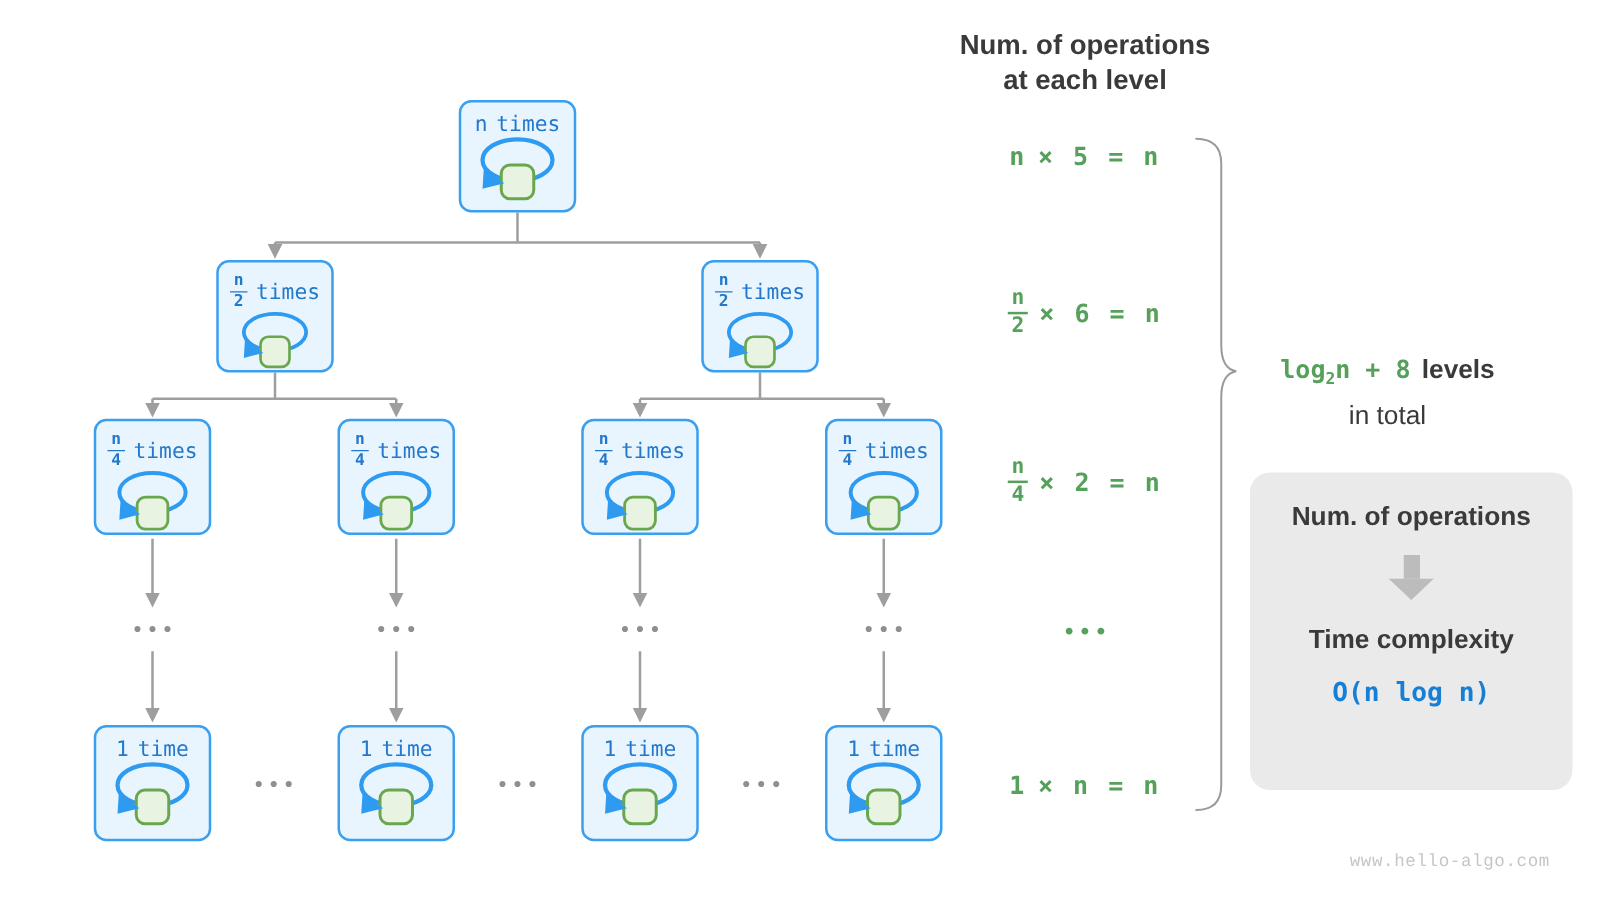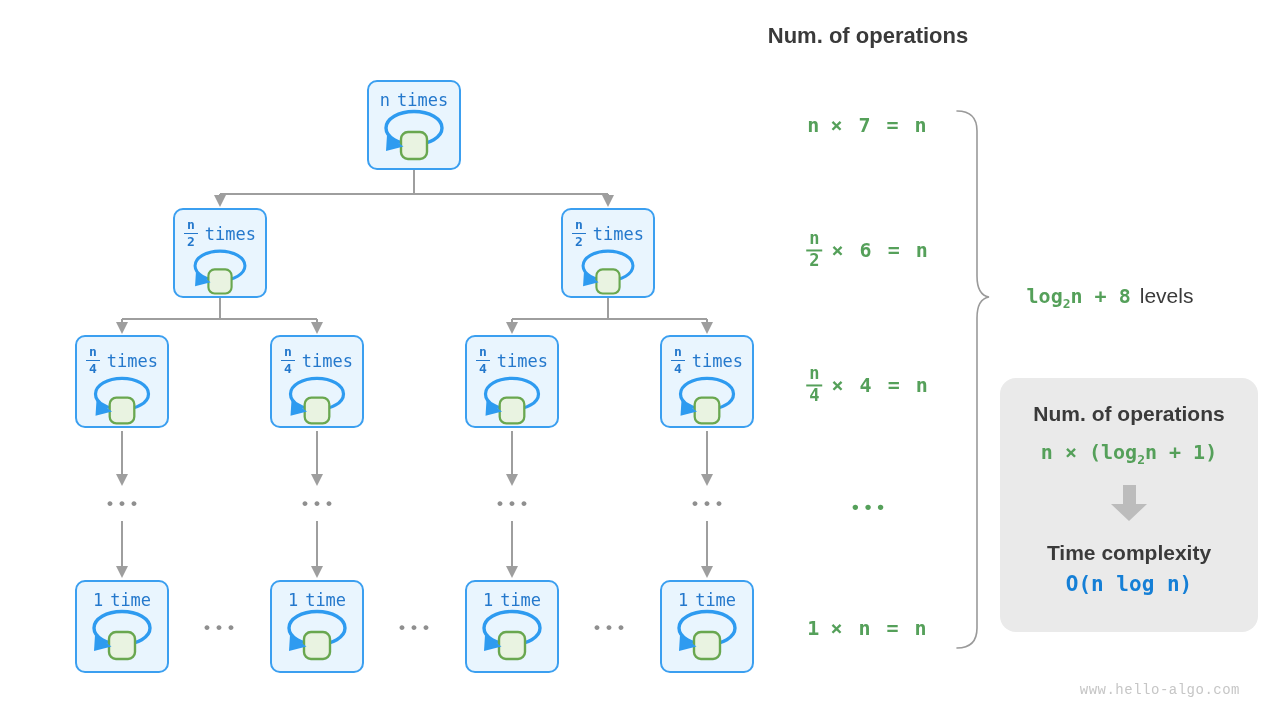--- a/index.html
+++ b/index.html
@@ -55,36 +55,36 @@
   .brace-label{
     position:absolute;left:1110px;top:281px;transform:translateX(-50%);
     text-align:center;line-height:29px;white-space:nowrap;
   }
   .brace-label .formula{
     font-family:"DejaVu Sans Mono",monospace;font-weight:bold;font-size:20px;
     color:var(--green,#55a05a);
   }
   .brace-label .plain{font-size:21px;color:var(--dark,#3a3a3a);}
   .brace-label .formula sub,.panel-formula sub{font-size:13px;}
-  .brace-label .plain.rest{margin-left:9px;}
+  .brace-label .plain.rest{margin-left:9px;font-weight:bold;}
 
   
   .panel{
     position:absolute;left:1000px;top:378px;width:258px;height:254px;
     background:var(--panel-bg,#eaeaea);border-radius:16px;
     display:flex;flex-direction:column;align-items:center;box-sizing:border-box;
   }
   .panel-title{margin-top:24px;font-size:21px;font-weight:bold;color:var(--dark,#3a3a3a);white-space:nowrap;}
   .panel-title.second{margin-top:20px;text-align:right;}
   .panel-formula{
     margin-top:14px;font-family:"DejaVu Sans Mono",monospace;font-weight:bold;font-size:20px;
     color:var(--green,#55a05a);white-space:nowrap;
   }
   .panel-complexity{
-    margin-top:7px;font-family:"DejaVu Sans Mono",monospace;font-weight:bold;font-size:21px;
+    margin-top:18px;font-family:"DejaVu Sans Mono",monospace;font-weight:bold;font-size:21px;
     color:var(--blue,#157fd6);white-space:nowrap;
   }
   .block-arrow{margin-top:18px;display:flex;flex-direction:column;align-items:center;}
   .block-arrow .stem{width:13px;height:19px;background:var(--arrow-block,#bcbcbc);}
   .block-arrow .head{
     width:0;height:0;border-left:18px solid transparent;border-right:18px solid transparent;
     border-top:17px solid var(--arrow-block,#bcbcbc);
   }
   .watermark{
     position:absolute;right:40px;bottom:22px;
@@ -269,66 +269,67 @@
     <ellipse cx="38" cy="20" rx="28" ry="16.5" fill="none" stroke="#2e9bf0" stroke-width="3.4"></ellipse>
     <rect x="25" y="24" width="26" height="27" rx="7" fill="#e9f3e1" stroke="#69a74f" stroke-width="2.4"></rect>
     <polygon points="11,27 27.5,38.5 10,43" fill="#2e9bf0"></polygon>
   </svg>
       </div>
     </div>
 
   <div id="exprs">
       <div class="expr" style="left: 868px; top: 125px;">
         <span>n</span>
-        <span>× 7 = n</span>
+        <span>× 5 = n</span>
       </div>
       <div class="expr" style="left: 868px; top: 250px;">
         <span class="efrac">
           <span class="num">n</span>
           <span class="den">2</span>
         </span>
         <span>× 6 = n</span>
       </div>
       <div class="expr" style="left: 868px; top: 385px;">
         <span class="efrac">
           <span class="num">n</span>
           <span class="den">4</span>
         </span>
-        <span>× 4 = n</span>
+        <span>× 2 = n</span>
       </div>
       <div class="dots green" style="left: 868px; top: 506px;">•••</div>
       <div class="expr" style="left: 868px; top: 628px;">
         <span>1</span>
         <span>× n = n</span>
       </div>
     </div>
 
   <div id="dotsLayer">
       <div class="dots gray" style="left: 122px; top: 503px;">•••</div>
       <div class="dots gray" style="left: 317px; top: 503px;">•••</div>
       <div class="dots gray" style="left: 512px; top: 503px;">•••</div>
       <div class="dots gray" style="left: 707px; top: 503px;">•••</div>
       <div class="dots gray" style="left: 219px; top: 627px;">•••</div>
       <div class="dots gray" style="left: 414px; top: 627px;">•••</div>
       <div class="dots gray" style="left: 609px; top: 627px;">•••</div>
     </div>
 
   <div class="heading">
     <div>Num. of operations</div>
+    <div>at each level</div>
   </div>
 
   <div class="brace-label">
     <div>
       <span class="formula"><span>log</span><sub>2</sub><span>n + 8</span></span><span class="plain rest">levels</span>
     </div>
+    <div class="plain">in total</div>
   </div>
 
   <div class="panel">
     <div class="panel-title">Num. of operations</div>
-    <div class="panel-formula"><span>n × (log</span><sub>2</sub><span>n + 1)</span></div>
     <div class="block-arrow">
       <div class="stem"></div>
         <div class="head"></div>
     </div>
     <div class="panel-title second">Time complexity</div>
     <div class="panel-complexity">O(n log n)</div>
   </div>
 
   <div class="watermark">www.hello-algo.com</div>
 </div>

